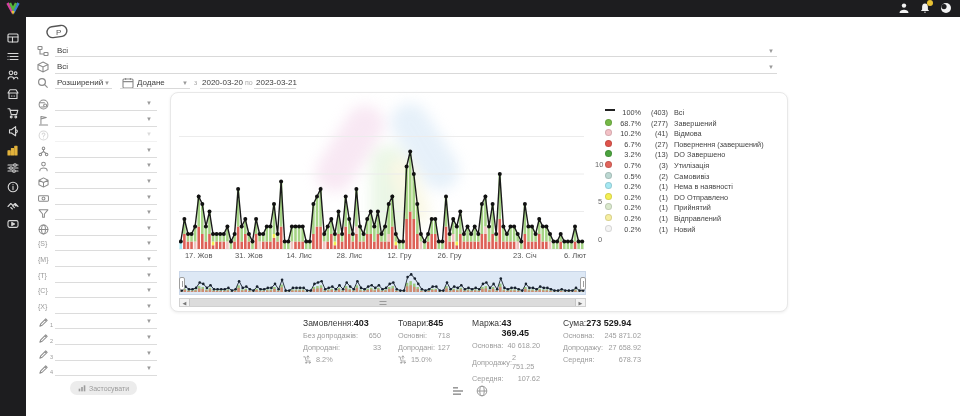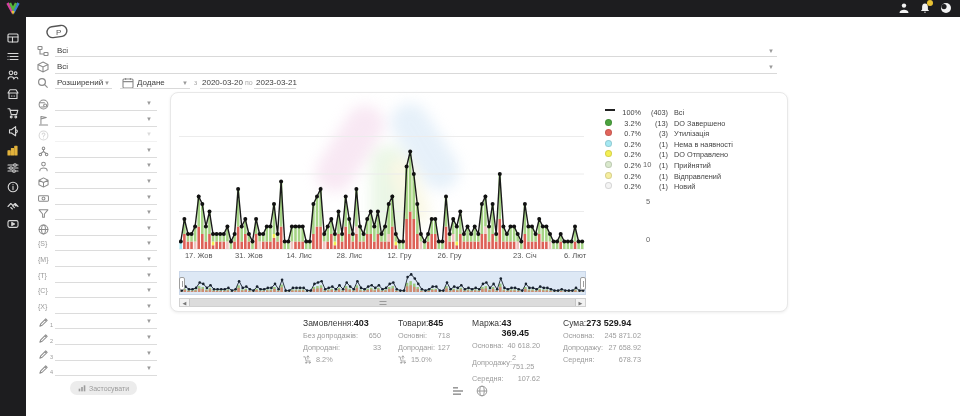--- a/index.html
+++ b/index.html
@@ -34,21 +34,21 @@
   .chan-ic { position:absolute; left:44px; top:24px; width:26px; height:16px; color:#555; }
   .tf-ic { position:absolute; width:12px; height:12px; color:#8b8b8b; }
   .tf-text { position:absolute; font-size:8px; color:#3c3c3c; }
   .tf-line { position:absolute; border-top:1px solid #d9d9d9; }
   .tf-caret { position:absolute; font-size:6px; color:#9a9a9a; }
   .tf-small { position:absolute; font-size:7px; color:#ababab; }
 
   
   .card { position:absolute; left:170px; top:92px; width:618px; height:220px; background:#fff;
     border:1px solid #e8e8e8; border-radius:8px; box-shadow:0 1px 3px rgba(0,0,0,.07); }
-  .ytick { position:absolute; font-size:7.5px; color:#666;margin-left:48px; }
+  .ytick { position:absolute; font-size:7.5px; color:#666; }
   .xlab { position:absolute; top:158px; font-size:7.5px; color:#555; white-space:nowrap; transform:translateX(-50%); }
   .legend { position:absolute; left:434px; top:15px; width:178px; }
   .lg-row { display:flex; align-items:flex-start; height:10.6px; cursor:pointer; }
   .lg-sw { width:10px; display:flex; justify-content:flex-start; }
   .lg-dot { width:7px; height:7px; border-radius:50%; border:1px solid rgba(0,0,0,.12); }
   .lg-dash { width:11px; height:2px; background:#222; margin-top:1px; }
   .lg-pct { width:26px; text-align:right; font-size:7.3px; color:#444; }
   .lg-cnt { width:27px; text-align:right; font-size:7.3px; color:#444; }
   .lg-lab { margin-left:6px; font-size:7.3px; color:#444; white-space:nowrap; }
 
@@ -800,33 +800,65 @@
         <div class="lg-row">
           <span class="lg-sw">
             <span class="lg-dash"></span>
           </span>
           <span class="lg-pct">100%</span>
           <span class="lg-cnt">(403)</span>
           <span class="lg-lab">Всі</span>
         </div>
         <div class="lg-row">
           <span class="lg-sw">
+            <span class="lg-dot" style="background: rgb(118, 185, 71);"></span>
+          </span>
+          <span class="lg-pct">68.7%</span>
+          <span class="lg-cnt">(277)</span>
+          <span class="lg-lab">Завершений</span>
+        </div>
+        <div class="lg-row">
+          <span class="lg-sw">
+            <span class="lg-dot" style="background: rgb(243, 193, 198);"></span>
+          </span>
+          <span class="lg-pct">10.2%</span>
+          <span class="lg-cnt">(41)</span>
+          <span class="lg-lab">Відмова</span>
+        </div>
+        <div class="lg-row">
+          <span class="lg-sw">
+            <span class="lg-dot" style="background: rgb(224, 84, 76);"></span>
+          </span>
+          <span class="lg-pct">6.7%</span>
+          <span class="lg-cnt">(27)</span>
+          <span class="lg-lab">Повернення (завершений)</span>
+        </div>
+        <div class="lg-row">
+          <span class="lg-sw">
             <span class="lg-dot" style="background: rgb(76, 163, 63);"></span>
           </span>
           <span class="lg-pct">3.2%</span>
           <span class="lg-cnt">(13)</span>
           <span class="lg-lab">DO Завершено</span>
         </div>
         <div class="lg-row">
           <span class="lg-sw">
             <span class="lg-dot" style="background: rgb(226, 101, 92);"></span>
           </span>
           <span class="lg-pct">0.7%</span>
           <span class="lg-cnt">(3)</span>
           <span class="lg-lab">Утилізація</span>
+        </div>
+        <div class="lg-row">
+          <span class="lg-sw">
+            <span class="lg-dot" style="background: rgb(188, 216, 210);"></span>
+          </span>
+          <span class="lg-pct">0.5%</span>
+          <span class="lg-cnt">(2)</span>
+          <span class="lg-lab">Самовивіз</span>
         </div>
         <div class="lg-row">
           <span class="lg-sw">
             <span class="lg-dot" style="background: rgb(165, 232, 242);"></span>
           </span>
           <span class="lg-pct">0.2%</span>
           <span class="lg-cnt">(1)</span>
           <span class="lg-lab">Нема в наявності</span>
         </div>
         <div class="lg-row">

